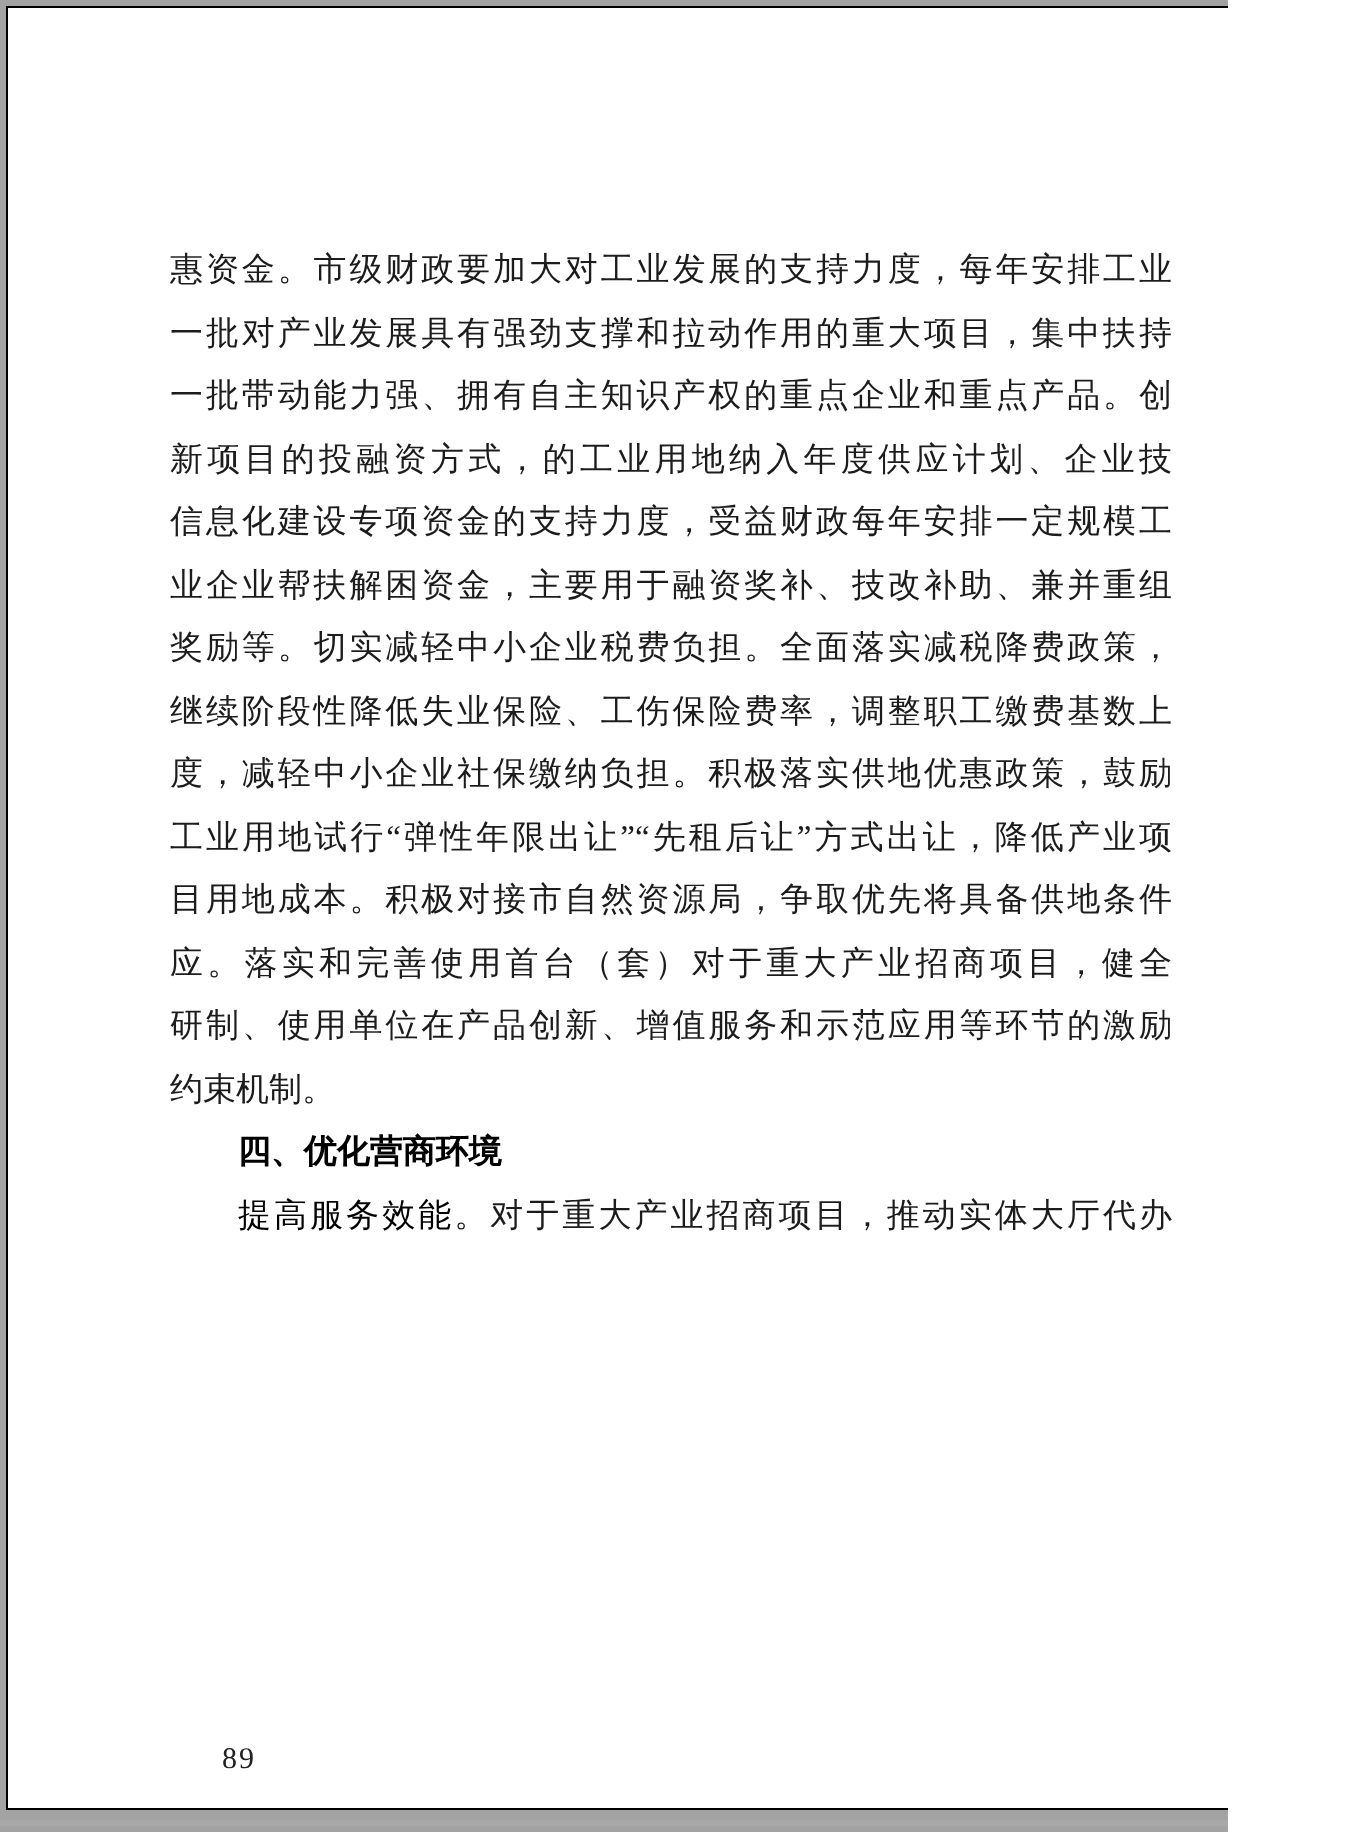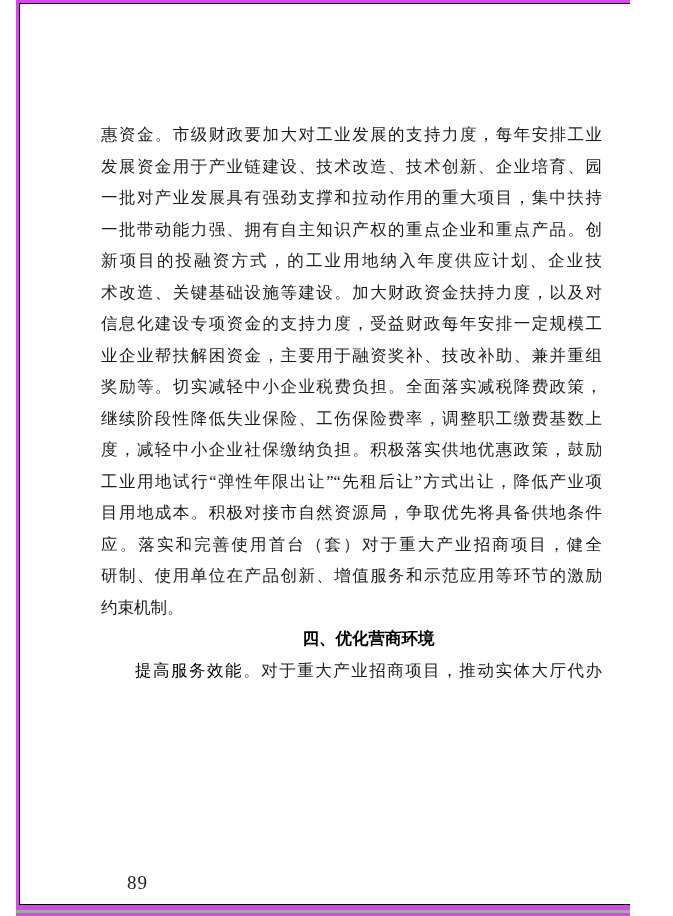--- a/index.html
+++ b/index.html
@@ -5,23 +5,22 @@
   html, body {
     margin: 0;
     padding: 0;
     background: #ffffff;
     font-family: "Liberation Serif", "DejaVu Serif", serif;
   }
   .canvas {
     position: relative;
     width: 614px;
     height: 916px;
-    background: #d946ef;
+    background: #a3a3a3;
     overflow: hidden;
-    margin-left: 16px;
   }
   .page-frame {
     position: absolute;
     left: 3px;
     top: 3px;
     width: 665px;
     height: 902px;
     border: 1.5px solid #000000;
     box-sizing: border-box;
     background: #ffffff;
@@ -49,52 +48,49 @@
     white-space: normal;
     text-align: left;
   }
   .line.justify {
     text-align: justify;
     text-align-last: justify;
   }
   .line.indent {
     padding-left: 34px;
     width: 467px;
-    text-align: center;
   }
   .heading {
     font-weight: 700;
     color: #000000;
   }
   .lead-bold {
     font-weight: 400;
     color: #000000;
   }
   .page-number {
     position: absolute;
     left: 111px;
     top: 872px;
-    font-size: 19px;
+    font-size: 15px;
     color: #222222;
     letter-spacing: 1px;
   }
 </style>
 </head>
 <body>
 
 <div class="canvas">
   <div class="page-frame"></div>
 
   <div class="text-block">
     <div class="line justify">惠资金。市级财政要加大对工业发展的支持力度，每年安排工业</div>
-    <div class="line justify">发展资金用于产业链建设、技术改造、技术创新、企业培育、园</div>
     <div class="line justify">一批对产业发展具有强劲支撑和拉动作用的重大项目，集中扶持</div>
     <div class="line justify">一批带动能力强、拥有自主知识产权的重点企业和重点产品。创</div>
     <div class="line justify">新项目的投融资方式，的工业用地纳入年度供应计划、企业技</div>
-    <div class="line justify">术改造、关键基础设施等建设。加大财政资金扶持力度，以及对</div>
     <div class="line justify">信息化建设专项资金的支持力度，受益财政每年安排一定规模工</div>
     <div class="line justify">业企业帮扶解困资金，主要用于融资奖补、技改补助、兼并重组</div>
     <div class="line justify">奖励等。切实减轻中小企业税费负担。全面落实减税降费政策，</div>
     <div class="line justify">继续阶段性降低失业保险、工伤保险费率，调整职工缴费基数上</div>
     <div class="line justify">度，减轻中小企业社保缴纳负担。积极落实供地优惠政策，鼓励</div>
     <div class="line justify">工业用地试行“弹性年限出让”“先租后让”方式出让，降低产业项</div>
     <div class="line justify">目用地成本。积极对接市自然资源局，争取优先将具备供地条件</div>
     <div class="line justify">应。落实和完善使用首台（套）对于重大产业招商项目，健全</div>
     <div class="line justify">研制、使用单位在产品创新、增值服务和示范应用等环节的激励</div>
     <div class="line">约束机制。</div>

